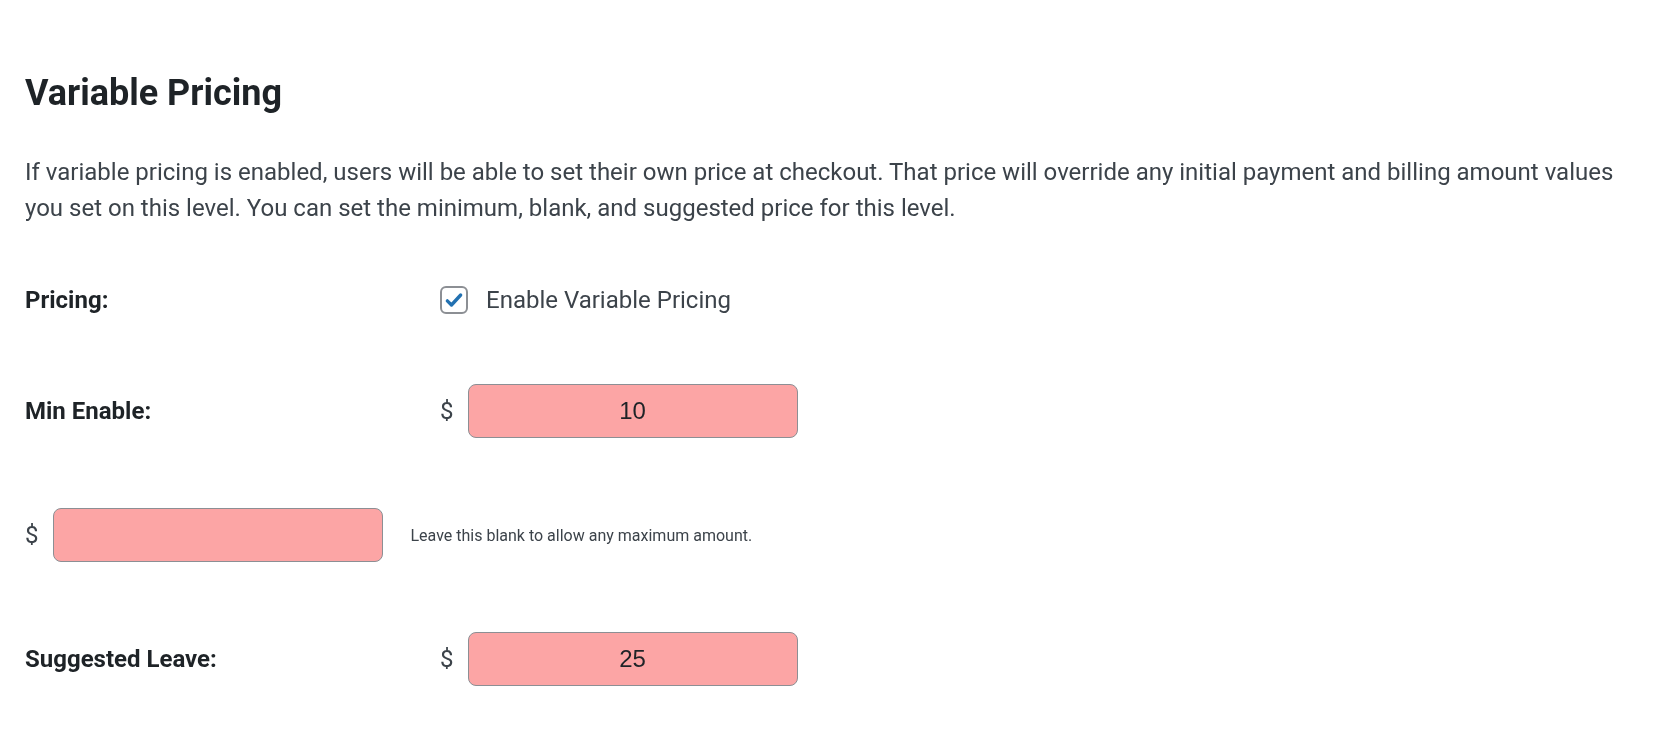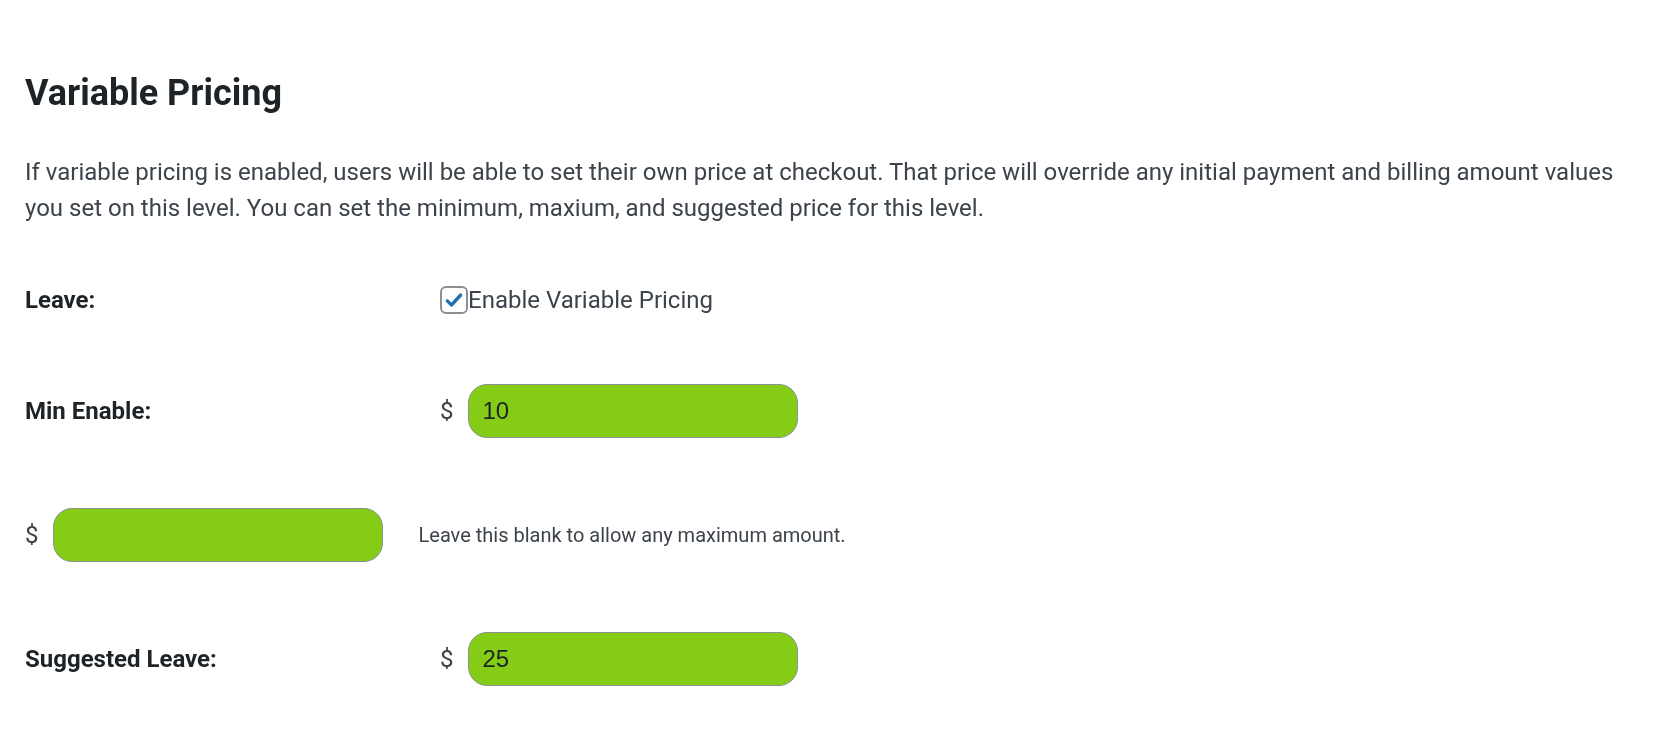--- a/index.html
+++ b/index.html
@@ -44,21 +44,21 @@
       flex-shrink: 0;
     }
     .form-field {
       display: flex;
       align-items: center;
       gap: 10px;
     }
     .checkbox-wrapper {
       display: flex;
       align-items: center;
-      gap: 0;
+      gap: 18px;
     }
     .checkbox {
       width: 28px;
       height: 28px;
       border: 2px solid #8c8f94;
       border-radius: 6px;
       background: #fff;
       cursor: pointer;
       display: flex;
       align-items: center;
@@ -76,42 +76,43 @@
     }
     .currency-symbol {
       font-size: 24px;
       color: #3c434a;
       margin-right: 4px;
     }
     .text-input {
       width: 330px;
       height: 54px;
       border: 1px solid #8c8f94;
-      border-radius: 19px;
+      border-radius: 8px;
       padding: 8px 14px;
       font-size: 24px;
       color: #1e2327;
-      background: #84cc16;
+      background: #fca5a5;
       outline: none;
+      text-align: center;
     }
     .help-text {
-      font-size: 20px;
+      font-size: 16px;
       color: #3c434a;
-      margin-left: 26px;
+      margin-left: 18px;
     }
   </style>
 </head>
 <body>
 
 <h1 class="heading">Variable Pricing</h1>
 
-<p class="description">If variable pricing is enabled, users will be able to set their own price at checkout. That price will override any initial payment and billing amount values you set on this level. You can set the minimum, maxium, and suggested price for this level.</p>
+<p class="description">If variable pricing is enabled, users will be able to set their own price at checkout. That price will override any initial payment and billing amount values you set on this level. You can set the minimum, blank, and suggested price for this level.</p>
 
 <div class="form-row">
-  <div class="form-label">Leave:</div>
+  <div class="form-label">Pricing:</div>
   <div class="form-field">
     <div class="checkbox-wrapper">
       <div class="checkbox">
         <svg viewBox="0 0 24 24" fill="none" stroke="#2271b1" stroke-width="4" stroke-linecap="round" stroke-linejoin="round">
           <polyline points="4 13 9 18 20 6"></polyline>
         </svg>
       </div>
       <span class="checkbox-label">Enable Variable Pricing</span>
     </div>
   </div>

